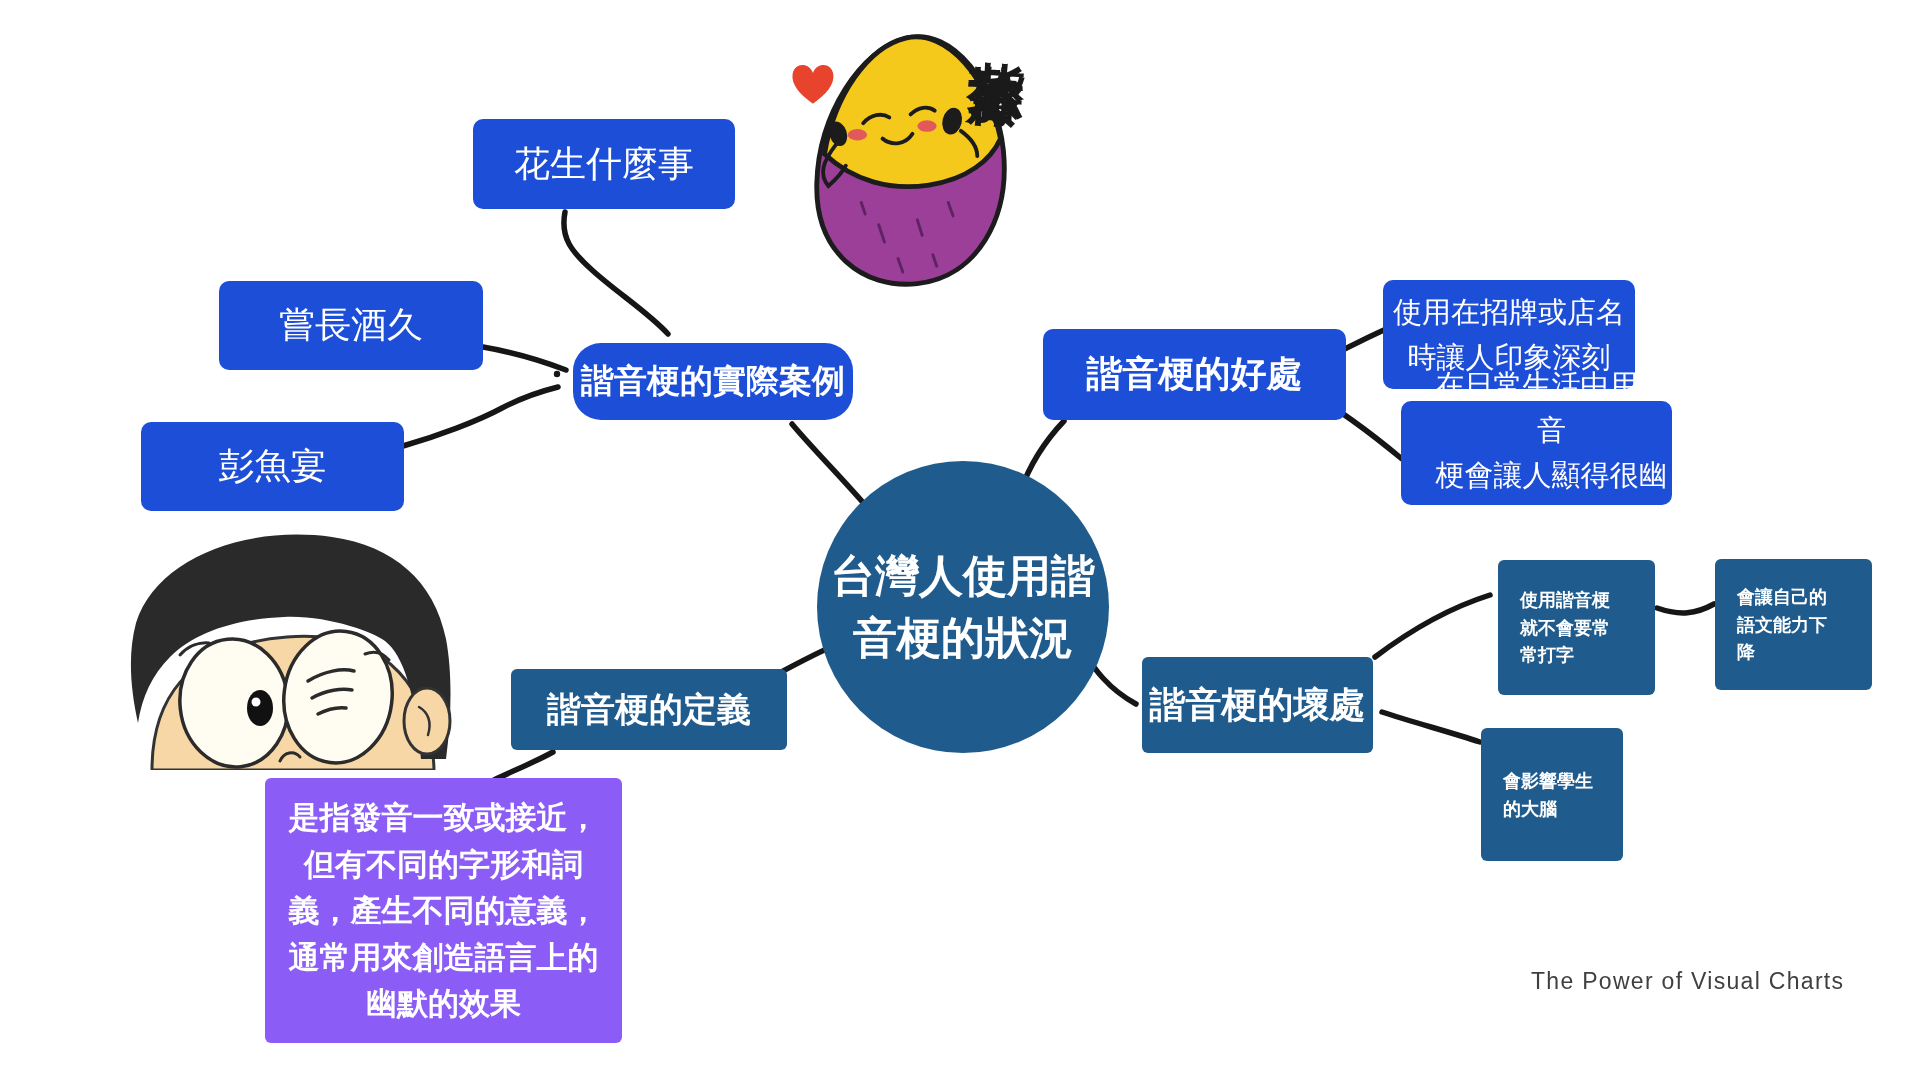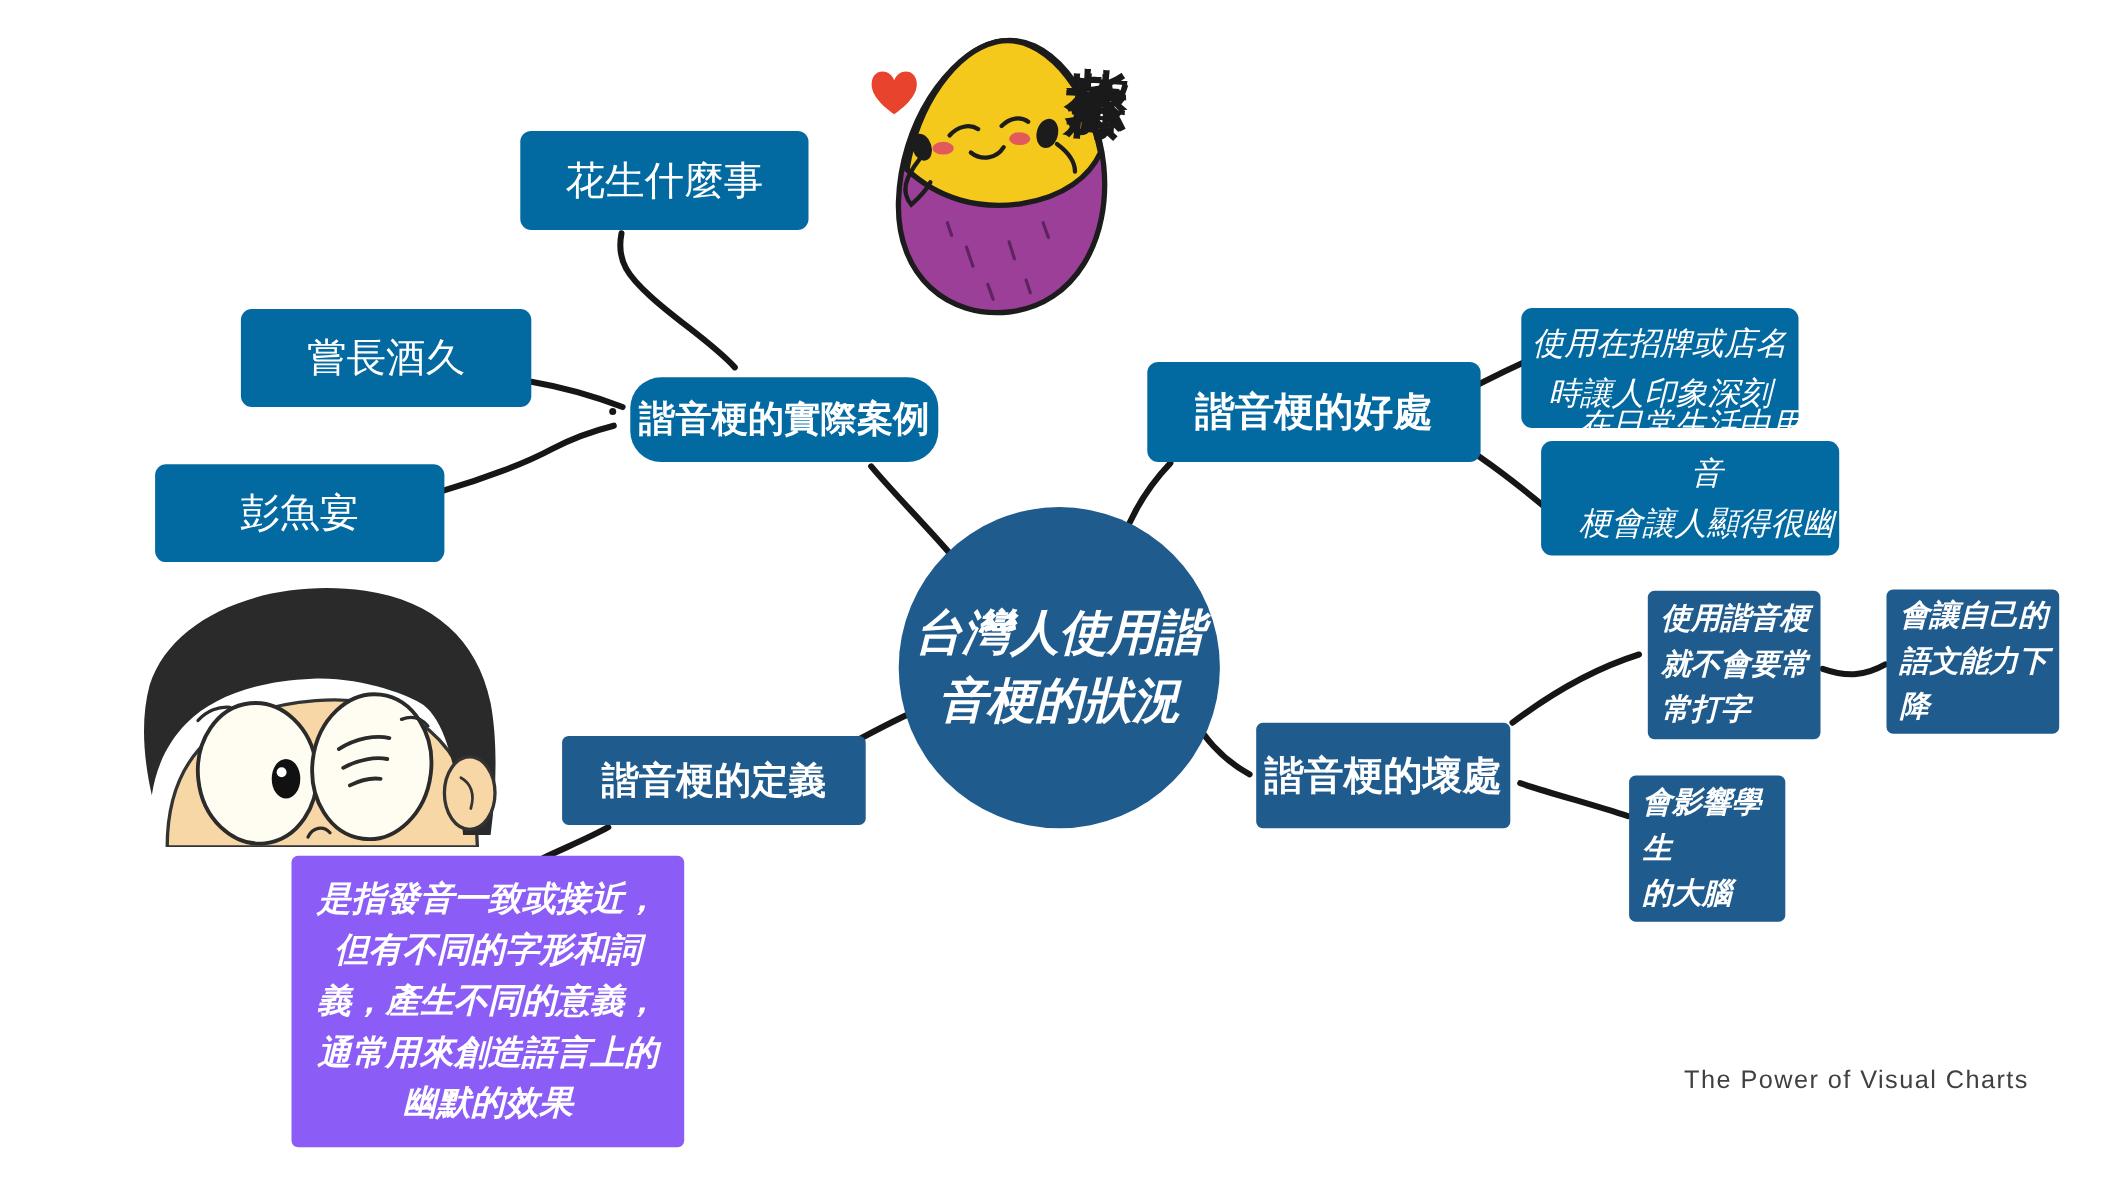--- a/index.html
+++ b/index.html
@@ -6,28 +6,28 @@
   .stage{
     position:relative;width:1920px;height:1080px;background:#ffffff;
     overflow:hidden;font-family:"DejaVu Sans","Liberation Sans",sans-serif;
   }
   .abs{position:absolute;}
   .connectors{position:absolute;left:0;top:0;width:1920px;height:1080px;pointer-events:none;}
   .node{
     position:absolute;display:flex;align-items:center;justify-content:center;
     color:#ffffff;text-align:center;box-sizing:border-box;
   }
-  .node.light{background:#0369a1;border-radius:10px;}
+  .node.light{background:#1d4ed8;border-radius:10px;}
   .node.dark{background:#1f5b8d;border-radius:6px;}
   .node.bold{font-weight:bold;}
-  .pre{white-space:pre-line;font-style:italic;}
+  .pre{white-space:pre-line;}
   .item-lg{font-size:36px;font-weight:400;}
   .label-lg{font-size:34px;font-weight:bold;}
   .benefit{font-size:29px;font-weight:400;line-height:1.55;}
-  .drawback-sub{font-size:27px;font-weight:bold;line-height:1.55;justify-content:flex-start;text-align:left;padding-left:12px;}
+  .drawback-sub{font-size:18px;font-weight:bold;line-height:1.55;justify-content:flex-start;text-align:left;padding-left:22px;margin-top:23px;}
   .center-circle{
     position:absolute;left:817px;top:461px;width:292px;height:292px;border-radius:50%;
     background:#1f5b8d;display:flex;align-items:center;justify-content:center;
     color:#fff;font-size:44px;font-weight:bold;line-height:1.42;text-align:center;
   }
   .definition-box{
     position:absolute;left:265px;top:778px;width:357px;height:265px;background:#8b5cf6;border-radius:6px;
     display:flex;align-items:center;justify-content:center;color:#fff;
     font-size:31px;font-weight:bold;line-height:1.5;text-align:center;
   }

